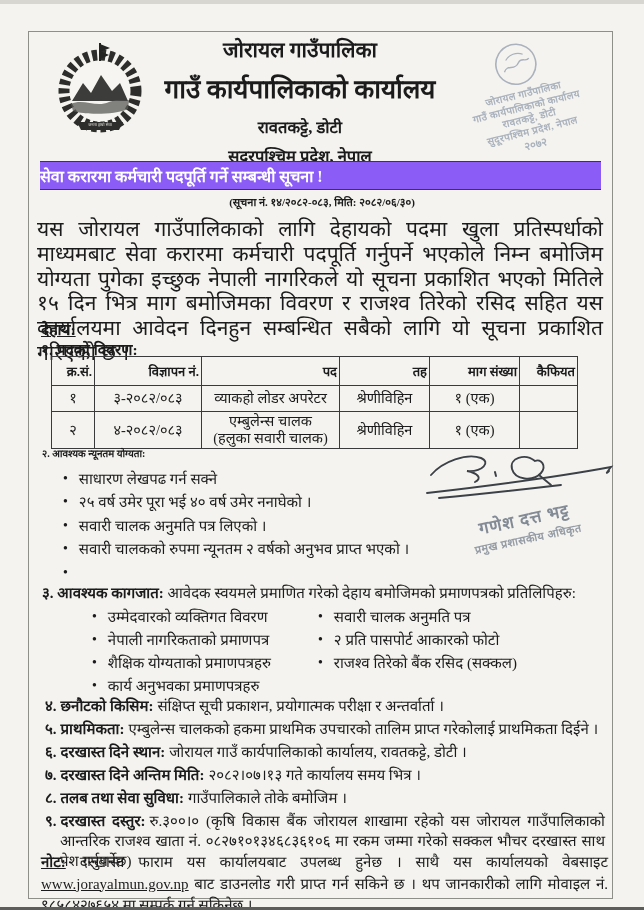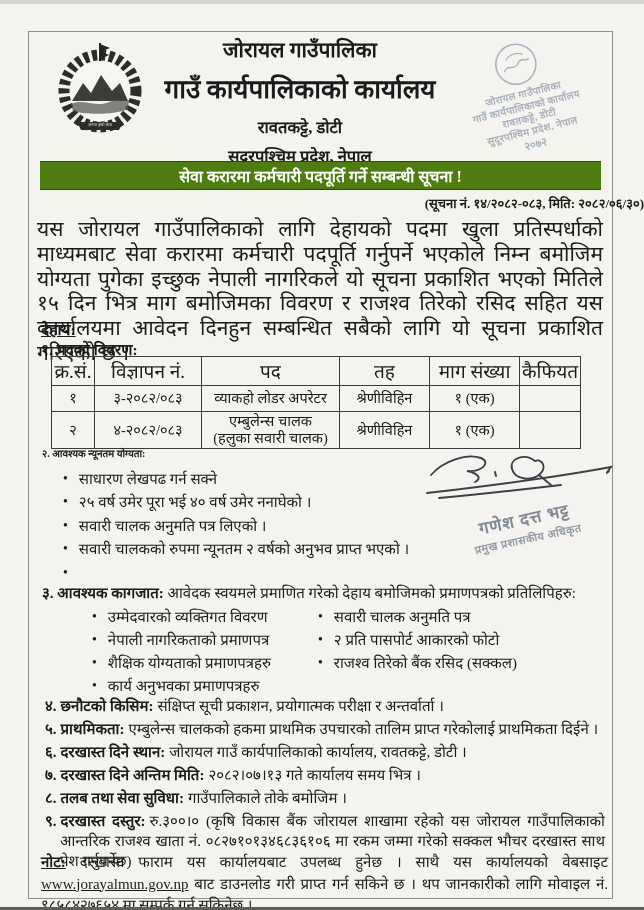--- a/index.html
+++ b/index.html
@@ -26,38 +26,38 @@
     transform:rotate(-14deg);color:#98a2b1;opacity:.8;text-align:center;
     font-weight:700;line-height:1.25;
   }
   .office-stamp .st-line{font-size:10px;letter-spacing:.4px;}
   .office-stamp .st-year{font-size:11px;margin-top:1px;}
   .stamp-emblem{display:block;margin:0 auto 2px auto;}
 
   
   .banner{
     position:absolute;left:40px;top:158px;width:561px;height:27px;
-    background:#4d7c0f;box-shadow:0 1px 0 #3a3a3a, 0 -1px 0 #3a3a3a;
-    display:flex;align-items:center;justify-content:center;
+    background:#8b5cf6;box-shadow:0 1px 0 #3a3a3a, 0 -1px 0 #3a3a3a;
+    display:flex;align-items:center;justify-content:flex-start;
   }
   .banner span{color:#ffffff;font-weight:700;font-size:16px;}
-  .notice-no{position:absolute;left:0;top:190px;width:644px;text-align:right;font-weight:700;font-size:13px;}
+  .notice-no{position:absolute;left:0;top:190px;width:644px;text-align:center;font-weight:700;font-size:11px;}
 
   
   .intro{position:absolute;left:37px;top:213px;width:566px;margin:0;text-align:justify;font-size:21px;line-height:24.8px;}
   .dehaya{position:absolute;left:41px;top:314px;font-weight:700;font-size:15.5px;text-decoration:underline;}
   .sec1-title{position:absolute;left:41px;top:334px;font-weight:700;font-size:15.5px;}
 
   
   table.positions{position:absolute;left:51px;top:352px;border-collapse:collapse;table-layout:fixed;}
   table.positions td,table.positions th{
     border:1px solid #3a3a3a;text-align:center;vertical-align:middle;
     padding:1px 2px;white-space:pre-line;font-size:14.5px;line-height:17px;
   }
-  table.positions th{font-weight:400;font-size:19px;height:26px;}
+  table.positions th{font-weight:700;font-size:13px;height:26px;text-align:right;}
   tr.r1 td{height:23px;}
   tr.r2 td{height:33px;}
 
   
   .sec2-heading{position:absolute;left:42px;top:442px;font-weight:700;font-size:10px;}
   ul.plain{list-style:none;margin:0;padding:0;}
   .sec2-list{position:absolute;left:63px;top:462px;width:380px;}
   .sec2-list li{height:23.5px;display:flex;align-items:center;}
   li .dot{font-size:8px;margin-right:11px;line-height:1;}
 

